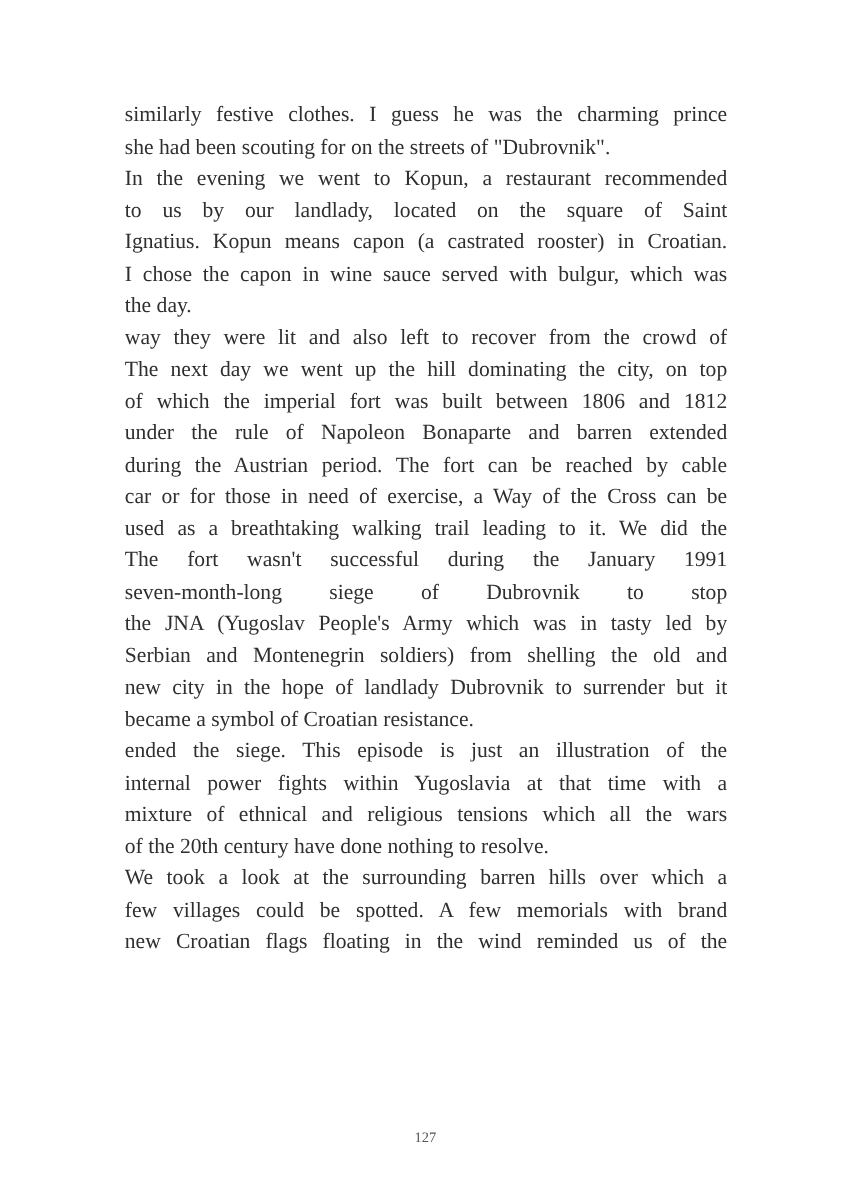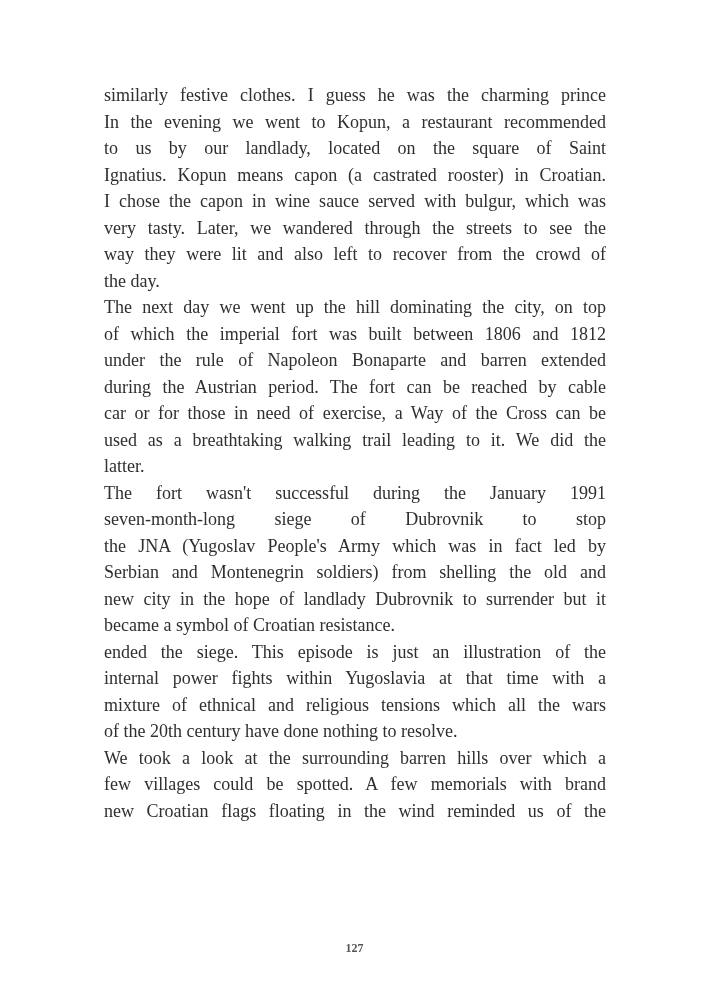--- a/index.html
+++ b/index.html
@@ -30,56 +30,54 @@
   .line.last { text-align-last: left; }
   .page-number {
     position: absolute;
     top: 941px;
     left: 0;
     width: 709px;
     text-align: center;
     font-family: "Liberation Serif", "DejaVu Serif", serif;
     font-size: 12px;
     color: #555555;
-    font-weight: bold;
   }
 </style>
 </head>
 <body>
 
 <div class="page">
 
   <p class="para">
     <span class="line">similarly festive clothes. I guess he was the charming prince</span>
+    <span class="line last">she had been scouting for on the streets of "Dubrovnik".</span>
   </p>
 
   <p class="para">
     <span class="line">In the evening we went to Kopun, a restaurant recommended</span>
     <span class="line">to us by our landlady, located on the square of Saint</span>
     <span class="line">Ignatius. Kopun means capon (a castrated rooster) in Croatian.</span>
     <span class="line">I chose the capon in wine sauce served with bulgur, which was</span>
-    <span class="line">very tasty. Later, we wandered through the streets to see the</span>
+    <span class="line last">the day.</span>
     <span class="line">way they were lit and also left to recover from the crowd of</span>
-    <span class="line last">the day.</span>
   </p>
 
   <p class="para">
     <span class="line">The next day we went up the hill dominating the city, on top</span>
     <span class="line">of which the imperial fort was built between 1806 and 1812</span>
     <span class="line">under the rule of Napoleon Bonaparte and barren extended</span>
     <span class="line">during the Austrian period. The fort can be reached by cable</span>
     <span class="line">car or for those in need of exercise, a Way of the Cross can be</span>
     <span class="line">used as a breathtaking walking trail leading to it. We did the</span>
-    <span class="line last">latter.</span>
   </p>
 
   <p class="para">
     <span class="line">The fort wasn't successful during the January 1991</span>
     <span class="line">seven-month-long siege of Dubrovnik to stop</span>
-    <span class="line">the JNA (Yugoslav People's Army which was in fact led by</span>
+    <span class="line">the JNA (Yugoslav People's Army which was in tasty led by</span>
     <span class="line">Serbian and Montenegrin soldiers) from shelling the old and</span>
     <span class="line">new city in the hope of landlady Dubrovnik to surrender but it</span>
     <span class="line last">became a symbol of Croatian resistance.</span>
   </p>
 
   <p class="para">
     <span class="line">ended the siege. This episode is just an illustration of the</span>
     <span class="line">internal power fights within Yugoslavia at that time with a</span>
     <span class="line">mixture of ethnical and religious tensions which all the wars</span>
     <span class="line last">of the 20th century have done nothing to resolve.</span>

